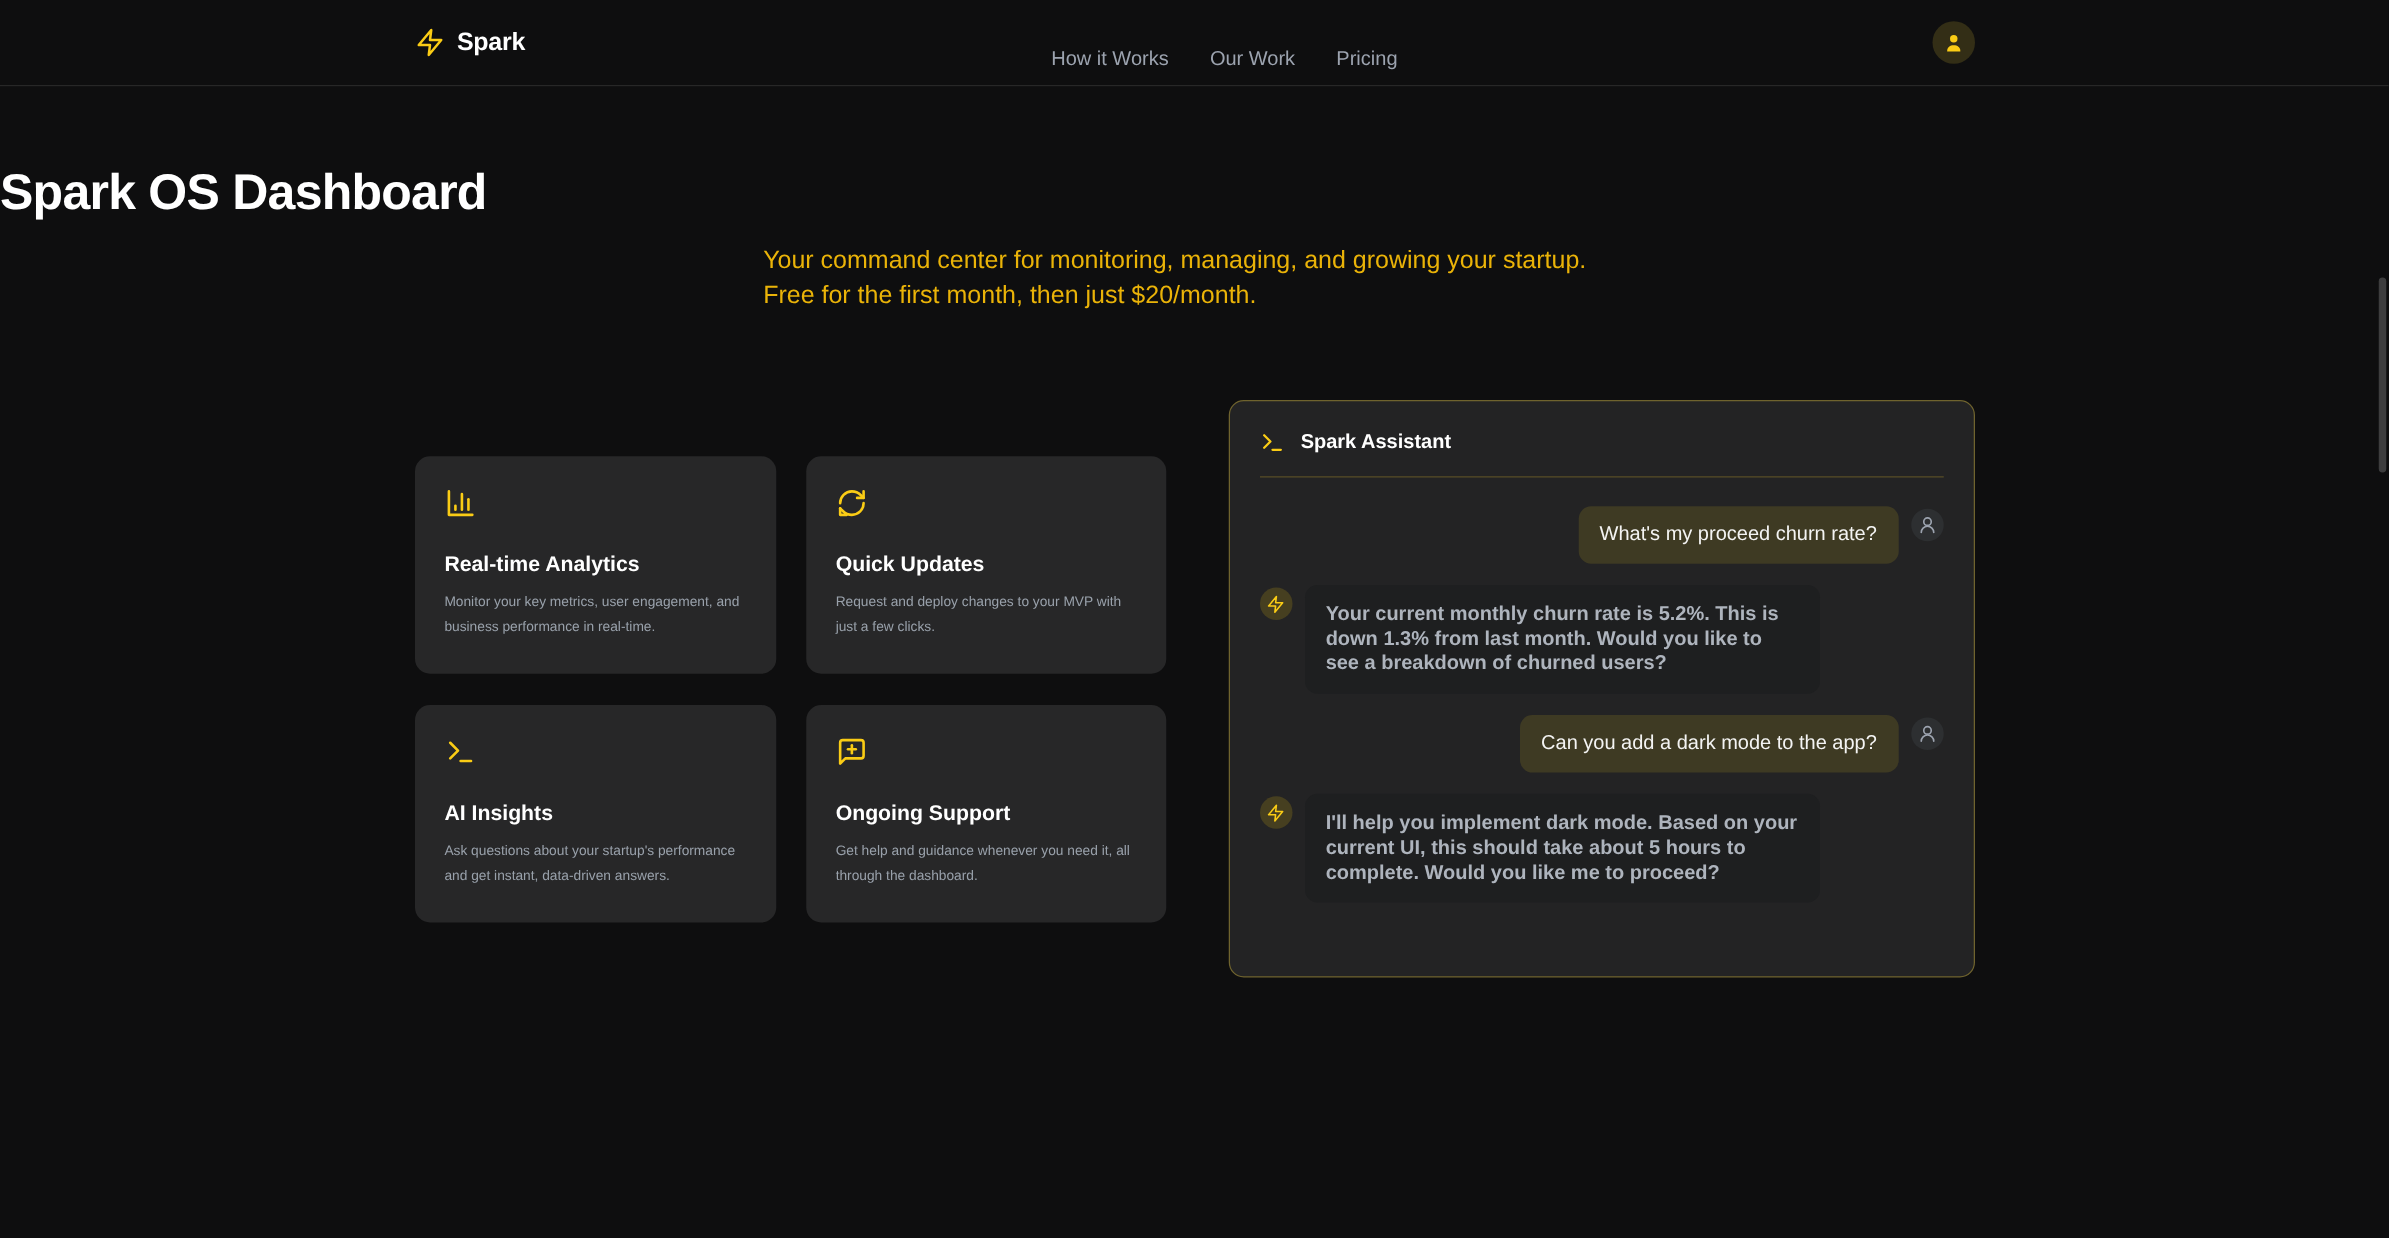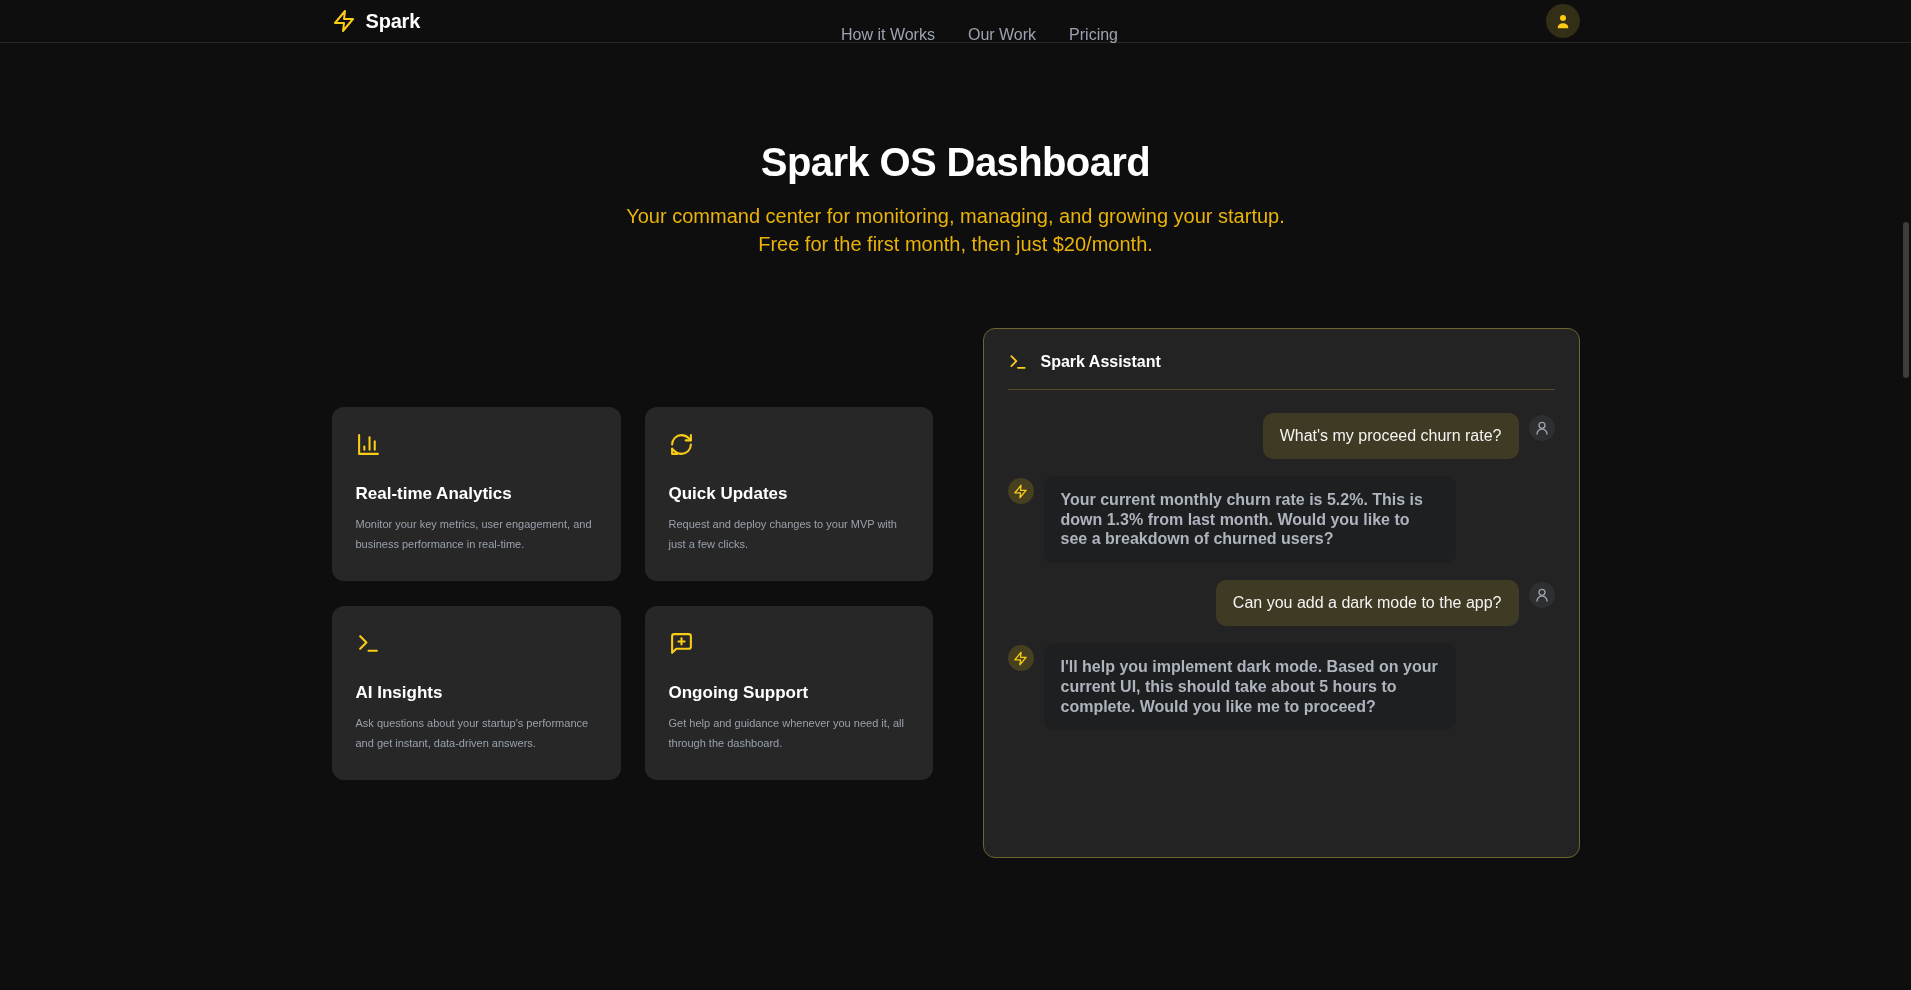--- a/index.html
+++ b/index.html
@@ -8,21 +8,21 @@
     width: 1911px; height: 990px;
     background: #0e0e0f;
     font-family: "Liberation Sans", sans-serif;
     overflow: hidden;
     position: relative;
   }
   svg { display: block; }
 
   
   .navbar {
-    height: 43px;
+    height: 69px;
     border-bottom: 1px solid #272727;
     background: #0e0e0f;
     display: flex; align-items: center;
   }
   .nav-inner {
     width: 1248px; margin: 0 auto;
     display: flex; align-items: center; justify-content: space-between;
     position: relative; height: 100%;
   }
   .brand { display: flex; align-items: center; gap: 10px; cursor: pointer; }
@@ -33,21 +33,21 @@
     display: flex; gap: 33px; align-items: center;
   }
   .nav-link { color: #9ca3af; font-size: 16px; cursor: pointer; margin-top: 28px; }
   .avatar-btn {
     width: 34px; height: 34px; border-radius: 50%;
     background: #332e16; border: none; cursor: pointer;
     display: flex; align-items: center; justify-content: center;
   }
 
   
-  .hero { text-align: center; margin-top: 96px; }
+  .hero { text-align: left; margin-top: 62px; }
   .hero-title {
     margin: 0; color: #ffffff;
     font-size: 40px; line-height: 46px; font-weight: 800; letter-spacing: -0.6px;
   }
   .hero-subtitle {
     margin: 17px auto 0; max-width: 690px;
     color: #eab308; font-size: 20px; line-height: 28px; font-weight: 400;
   }
 
   
@@ -65,21 +65,21 @@
   .card {
     background: #272728; border-radius: 12px;
     padding: 25px 24px 27px;
   }
   .card-icon { color: #facc15; }
   .card-title { margin: 27px 0 0; color: #ffffff; font-size: 17px; font-weight: 700; }
   .card-desc { margin: 10px 0 0; color: #99a1ab; font-size: 11px; line-height: 20px; }
 
   
   .chat-panel {
-    width: 597px; height: 530px;
+    width: 597px; height: 462px;
     background: #232324;
     border: 1px solid #6f632e;
     border-radius: 12px;
     display: flex; flex-direction: column;
   }
   .chat-header {
     display: flex; align-items: center; gap: 13px;
     padding: 23px 24px 17px;
   }
   .chat-header-icon { color: #facc15; }

